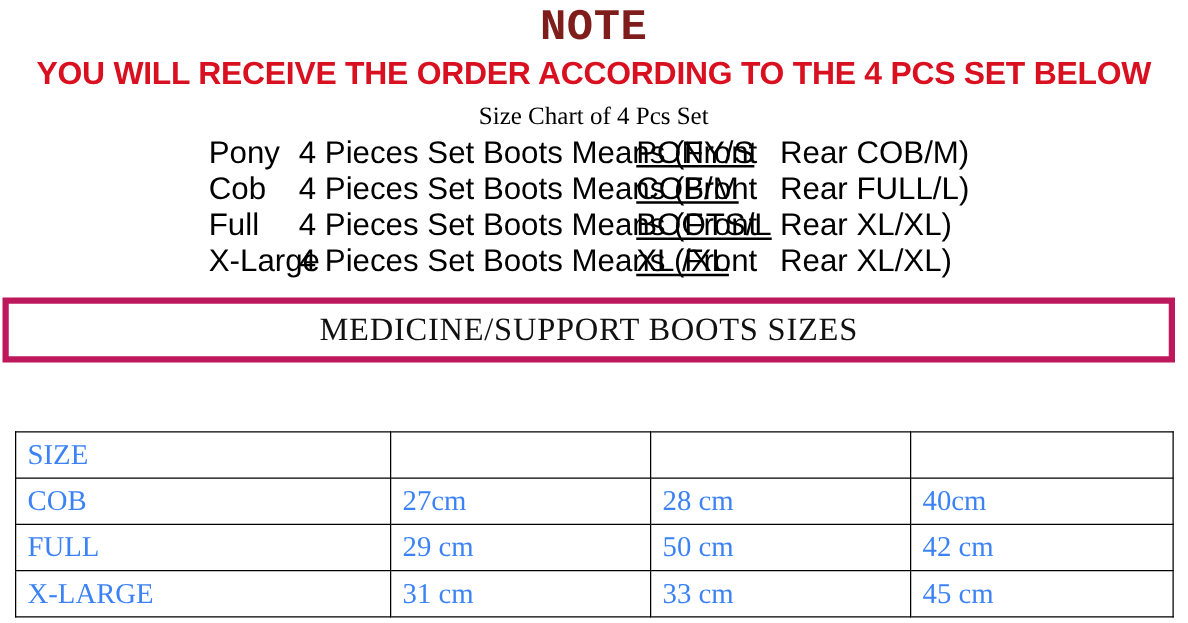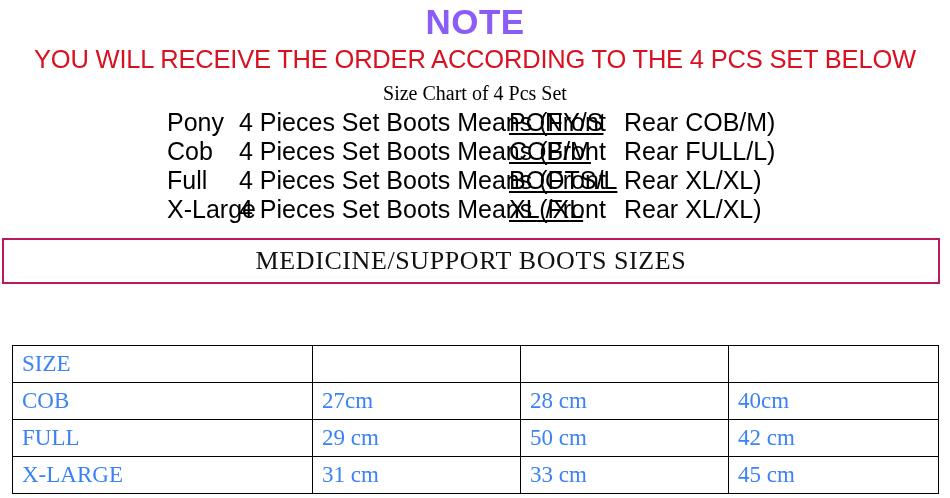--- a/index.html
+++ b/index.html
@@ -18,32 +18,32 @@
   .page {
     width: 950px;
     height: 498px;
     position: relative;
     box-sizing: border-box;
   }
 
   
   .note-title {
     text-align: center;
-    color: #8b5cf6;
+    color: #7f1d1d;
     font-weight: bold;
     font-size: 35px;
     line-height: 40px;
     letter-spacing: 0.5px;
     margin: 2px 0 0 0;
-    font-family: Liberation Sans, sans-serif;
+    font-family: Liberation Mono, monospace;
   }
   .note-sub {
     text-align: center;
     color: #d81020;
-    font-weight: normal;
+    font-weight: bold;
     font-size: 25.5px;
     line-height: 30px;
     letter-spacing: -0.2px;
     margin: 2px 0 0 0;
     white-space: nowrap;
     font-family: "Liberation Sans", sans-serif;
   }
 
   
   .chart-title {
@@ -66,21 +66,21 @@
     white-space: nowrap;
   }
   .set-row .c-size  { width: 72px; flex: 0 0 72px; }
   .set-row .c-means { width: 270px; flex: 0 0 270px; }
   .set-row .c-front { width: 115px; flex: 0 0 115px; text-decoration: underline; }
   .set-row .c-rear  { flex: 1 1 auto; }
 
   
   .banner {
     margin: 14px 10px 0 2px;
-    border: 2px solid #be185d;
+    border: 5px solid #be185d;
     height: 42px;
     display: flex;
     align-items: center;
     justify-content: center;
   }
   .banner-text {
     font-family: "Liberation Serif", serif;
     font-size: 26px;
     letter-spacing: 0.6px;
     color: #111111;

